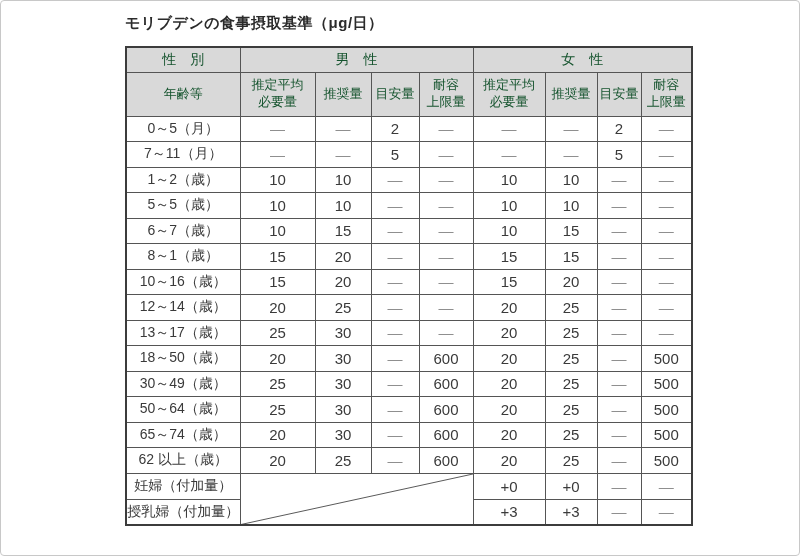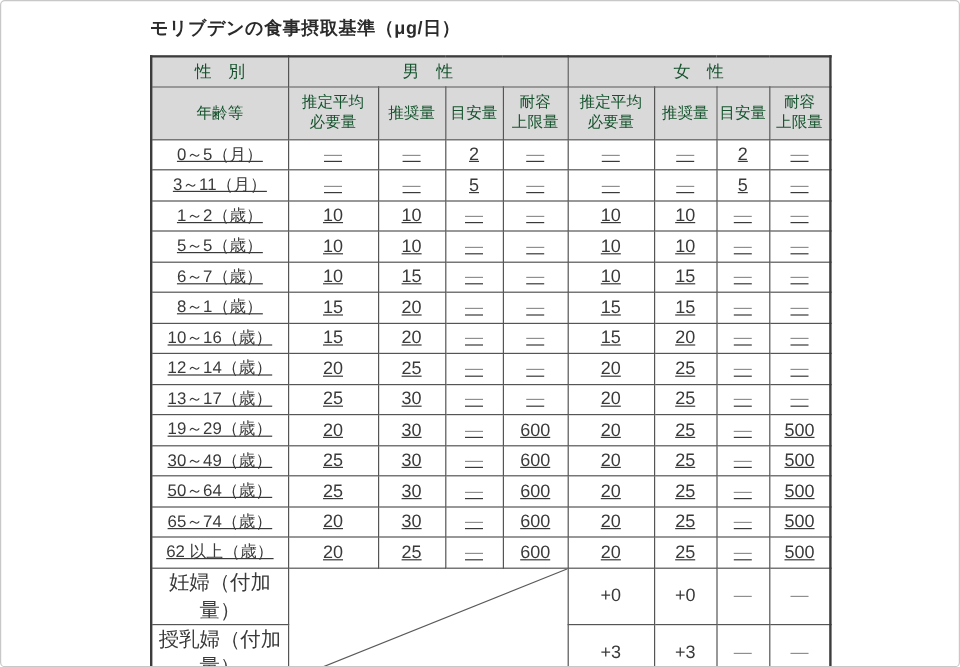--- a/index.html
+++ b/index.html
@@ -45,25 +45,25 @@
   thead th {
     background: var(--header_bg, #d9d9d9);
     font-weight: normal;
     color: #14532d;
   }
   tr.sex-row { height: 25px; }
   tr.sex-row th { font-size: 14px; }
   tr.colhead-row { height: 44px; }
   tr.colhead-row th { font-size: 13px; }
   th.two-line { white-space: pre-line; font-size: 12.5px; line-height: 1.3; }
-  tbody tr.data-row { height: 25.5px; text-decoration: underline; }
+  tbody tr.data-row { height: 25.5px; }
   tbody tr.special-row { height: 26px; }
   tbody td { font-size: 15px; color: #3a3a3a; }
   tbody td.age { font-size: 14px; }
-  tbody td.special-age { font-size: 17px; margin-top: 20px; }
+  tbody td.special-age { font-size: 14px; margin-top: 20px; }
   tbody td.dash { color: var(--dash, #8f8f8f); }
   td.diag { position: relative; padding: 0; }
   td.diag svg { position: absolute; top: 0; left: 0; width: 100%; height: 100%; display: block; }
 </style>
 </head>
 <body>
 
 <div class="frame">
   <div class="content">
     <h1 class="doc-title">モリブデンの食事摂取基準（μg/日）</h1>
@@ -108,21 +108,21 @@
             <td class="dash">―</td>
             <td class="dash">―</td>
             <td>2</td>
             <td class="dash">―</td>
             <td class="dash">―</td>
             <td class="dash">―</td>
             <td>2</td>
             <td class="dash">―</td>
           </tr>
           <tr class="data-row">
-            <td class="age">3～11（月）</td>
+            <td class="age">7～11（月）</td>
             <td class="dash">―</td>
             <td class="dash">―</td>
             <td>5</td>
             <td class="dash">―</td>
             <td class="dash">―</td>
             <td class="dash">―</td>
             <td>5</td>
             <td class="dash">―</td>
           </tr>
           <tr class="data-row">
@@ -196,21 +196,21 @@
             <td>25</td>
             <td>30</td>
             <td class="dash">―</td>
             <td class="dash">―</td>
             <td>20</td>
             <td>25</td>
             <td class="dash">―</td>
             <td class="dash">―</td>
           </tr>
           <tr class="data-row">
-            <td class="age">19～29（歳）</td>
+            <td class="age">18～50（歳）</td>
             <td>20</td>
             <td>30</td>
             <td class="dash">―</td>
             <td>600</td>
             <td>20</td>
             <td>25</td>
             <td class="dash">―</td>
             <td>500</td>
           </tr>
           <tr class="data-row">

